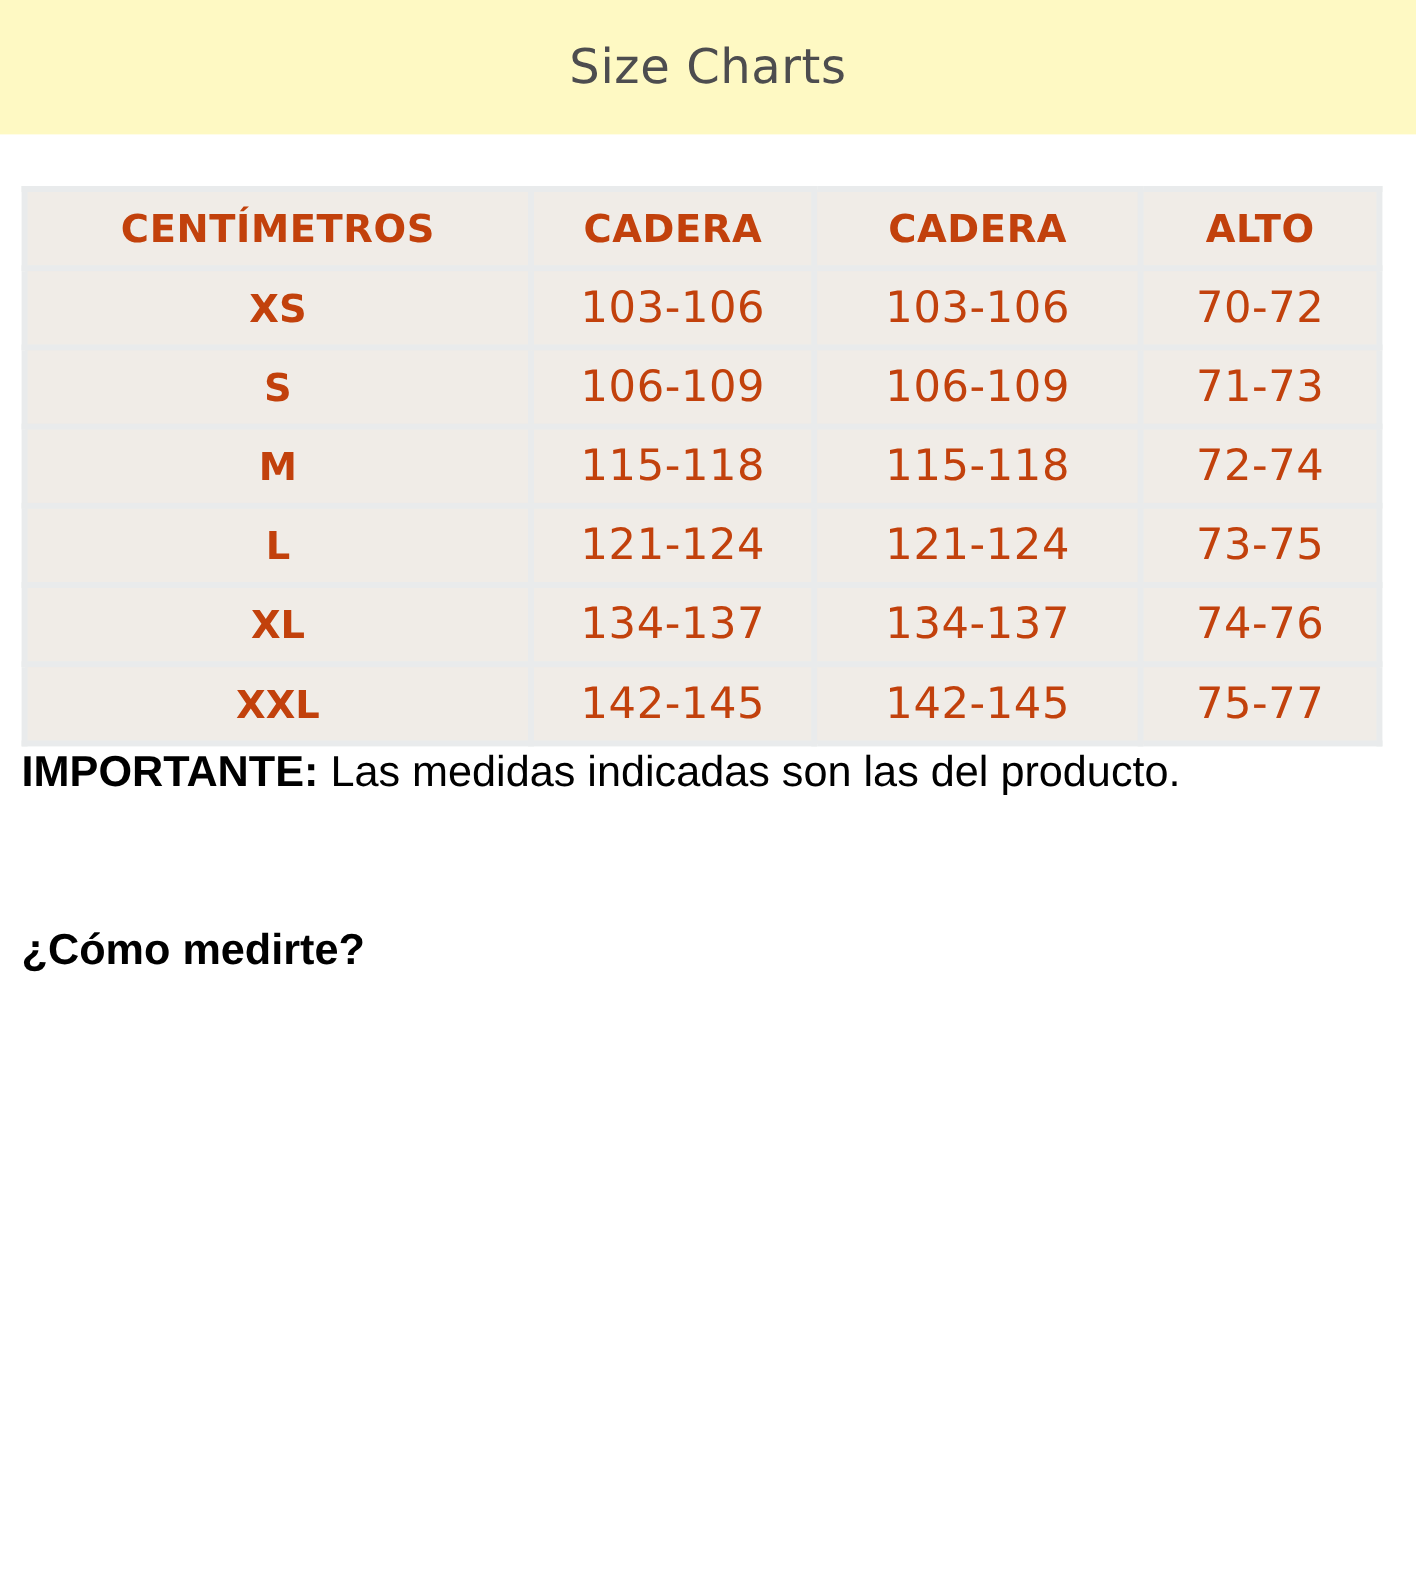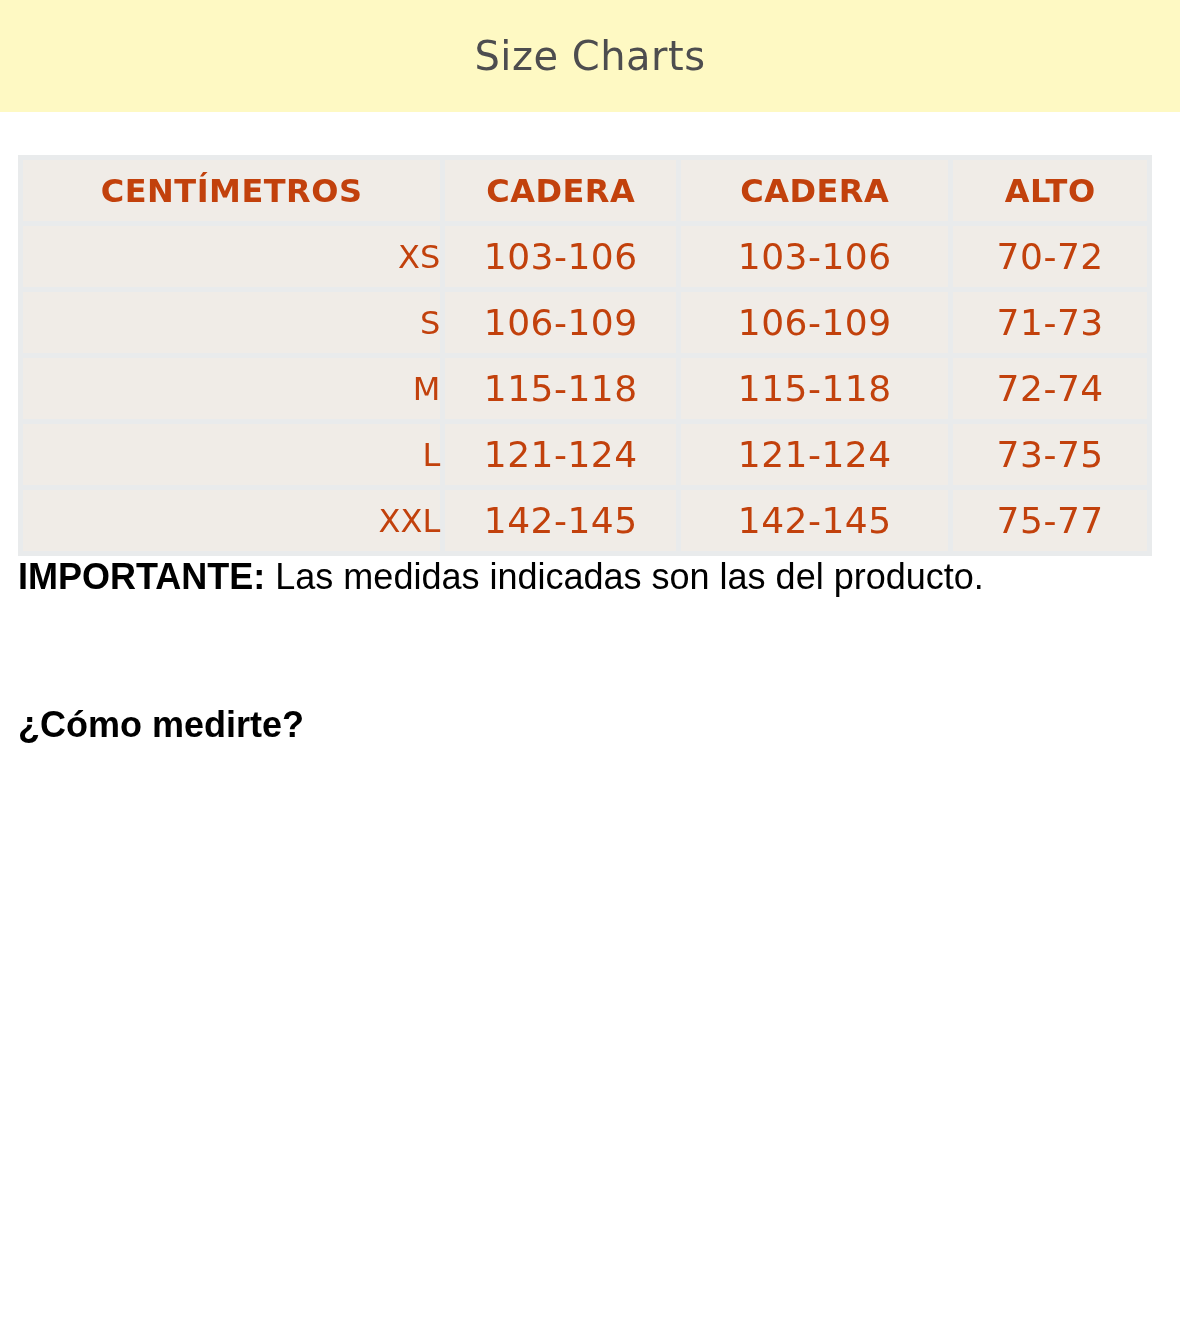--- a/index.html
+++ b/index.html
@@ -51,22 +51,21 @@
     height: 66px;
     color: #c2410c;
   }
   .size-table th {
     font-size: 32px;
     font-weight: 700;
     letter-spacing: 0.5px;
   }
   .size-table td.size-cell {
     font-size: 32px;
-    font-weight: 400;
-    text-align: right;
+    font-weight: 700;
   }
   .size-table td.value-cell {
     font-size: 36px;
     font-weight: 400;
     letter-spacing: 0.5px;
   }
 
   
   .importante {
     font-size: 36px;
@@ -133,20 +132,26 @@
           <td class="value-cell">115-118</td>
           <td class="value-cell">72-74</td>
         </tr>
         <tr>
           <td class="size-cell">L</td>
           <td class="value-cell">121-124</td>
           <td class="value-cell">121-124</td>
           <td class="value-cell">73-75</td>
         </tr>
         <tr>
+          <td class="size-cell">XL</td>
+          <td class="value-cell">134-137</td>
+          <td class="value-cell">134-137</td>
+          <td class="value-cell">74-76</td>
+        </tr>
+        <tr>
           <td class="size-cell">XXL</td>
           <td class="value-cell">142-145</td>
           <td class="value-cell">142-145</td>
           <td class="value-cell">75-77</td>
         </tr>
       </tbody>
     </table>
 
     <p class="importante"><strong>IMPORTANTE:</strong> <span>Las medidas indicadas son las del producto.</span></p>
 

